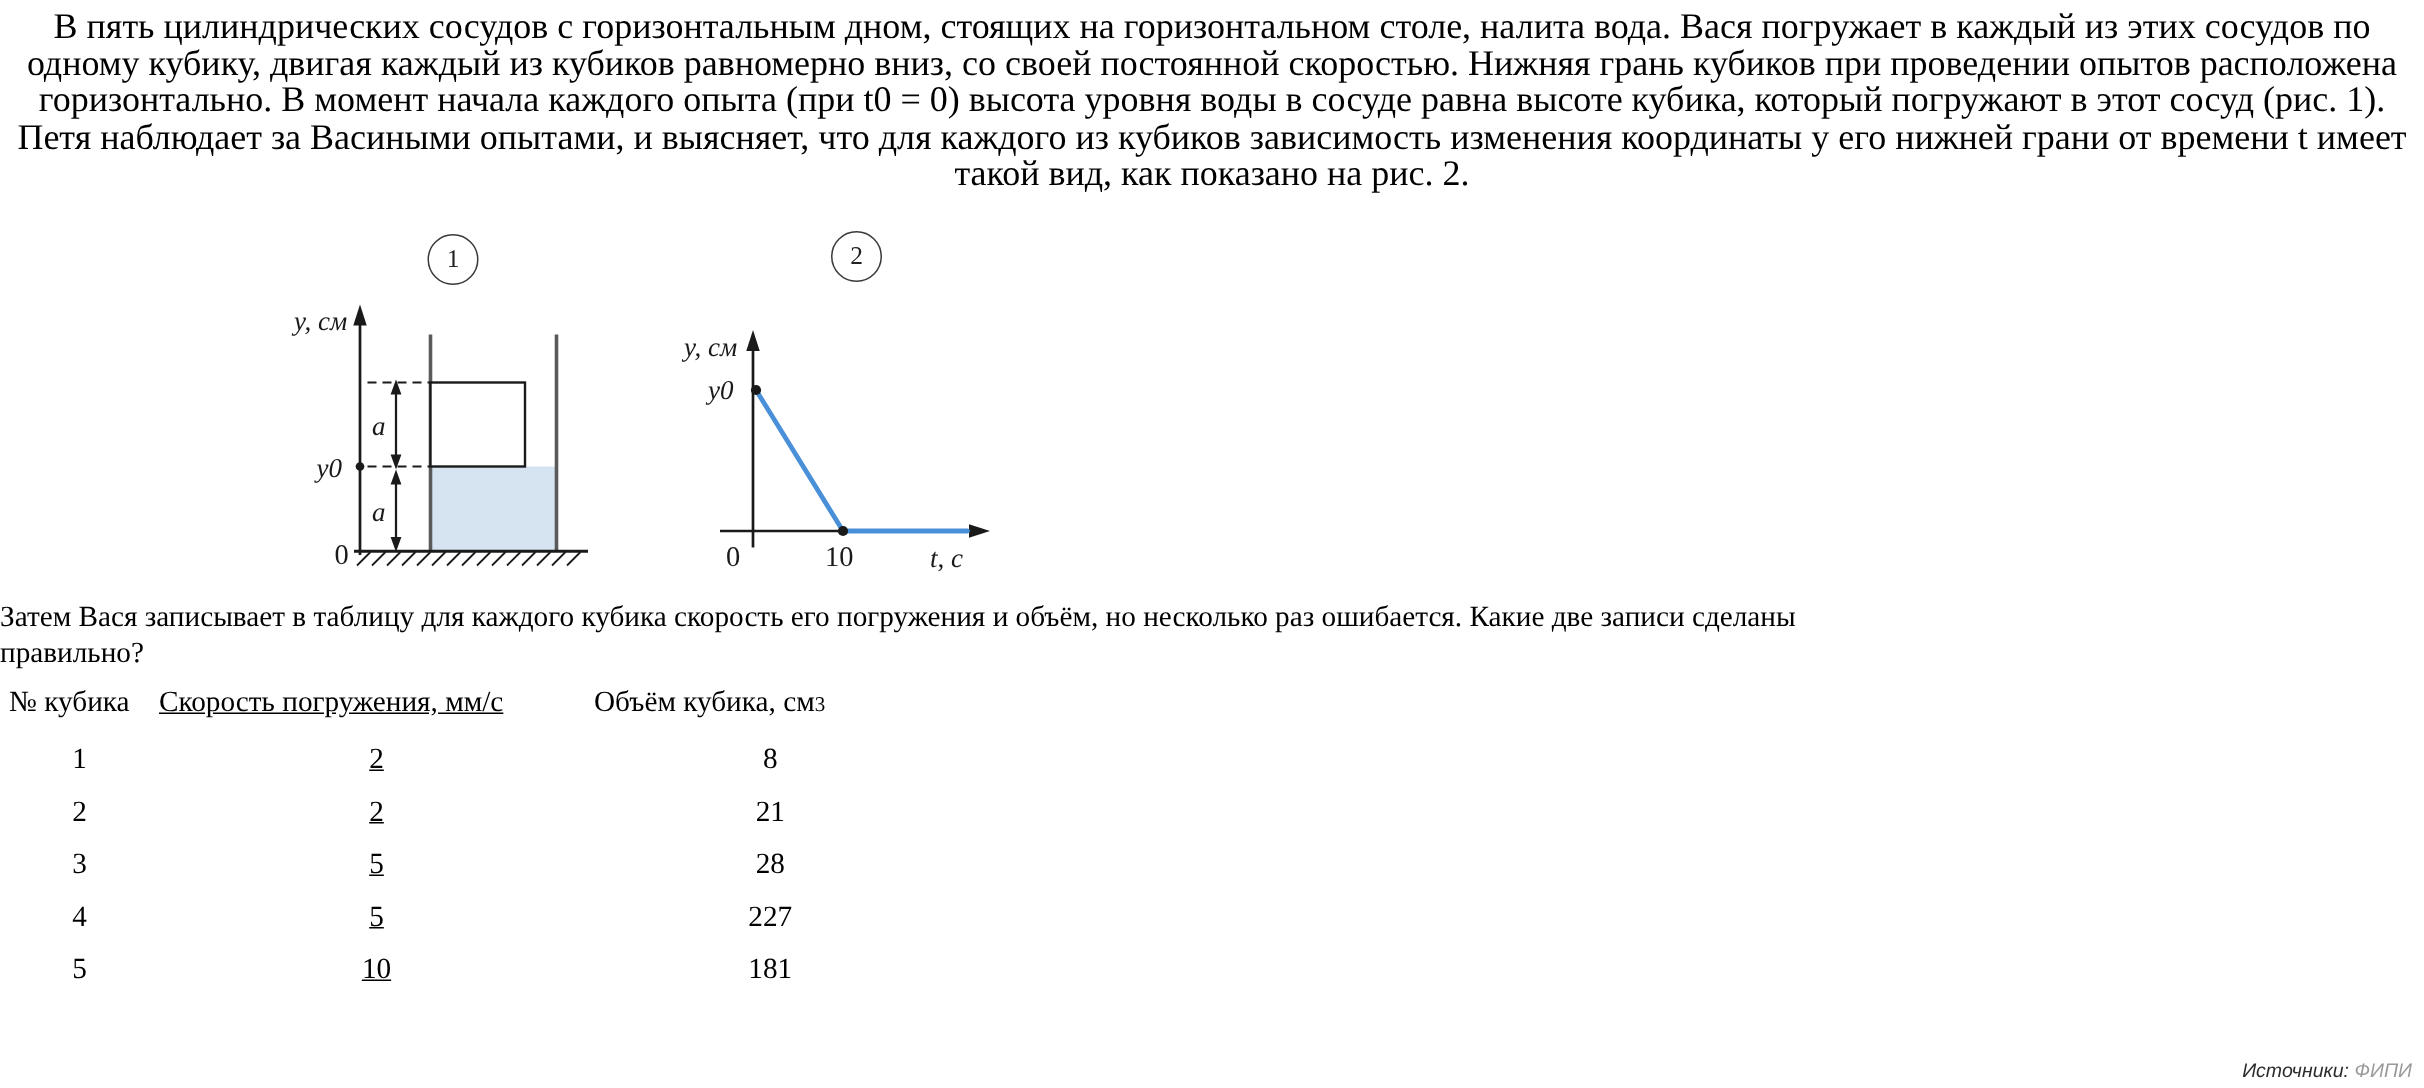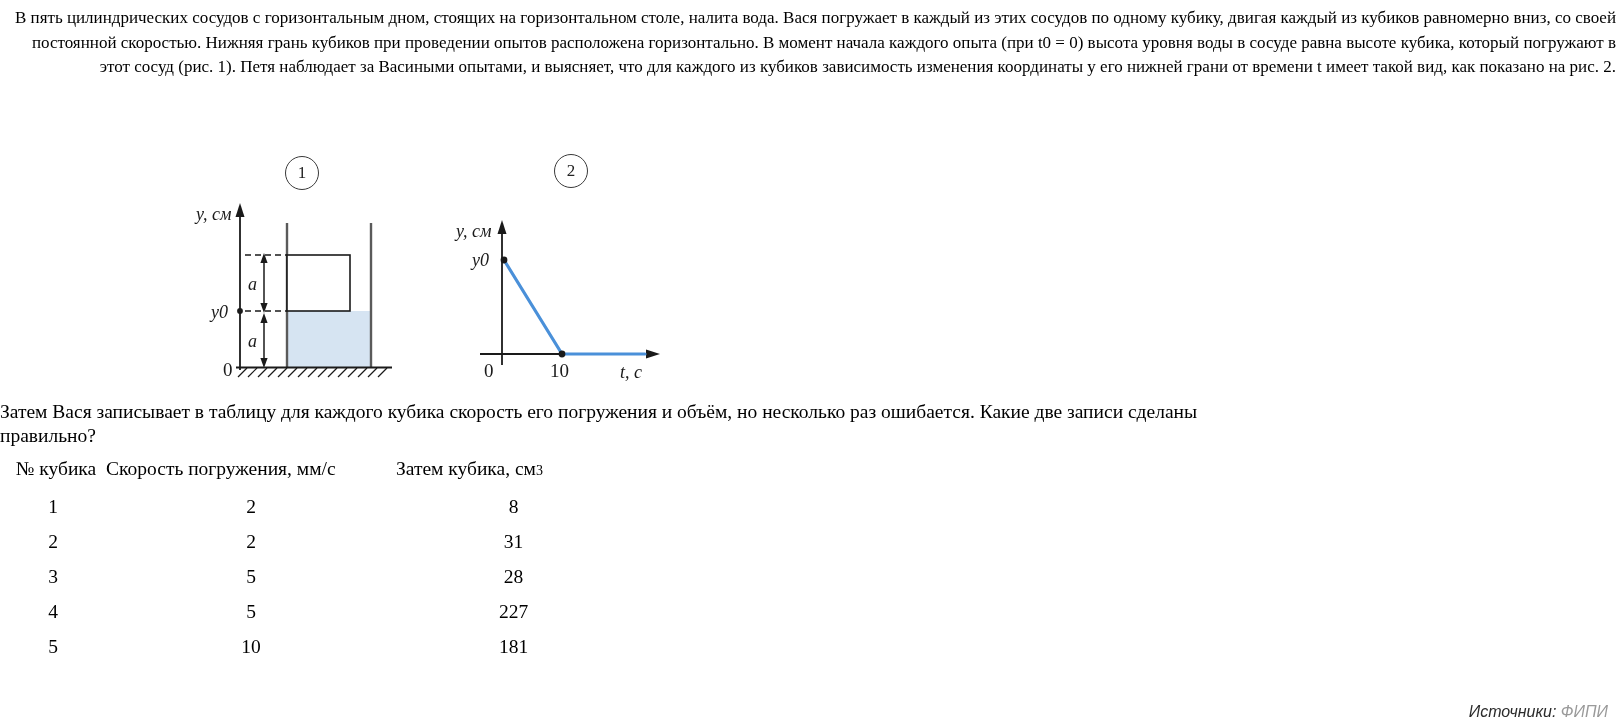--- a/index.html
+++ b/index.html
@@ -15,23 +15,23 @@
     color: #000000;
     overflow: hidden;
   }
 
   
   #problem-statement {
     position: absolute;
     left: 0px;
     top: 6px;
     width: 1616px;
-    font-size: 17px;
+    font-size: 24px;
     line-height: 24.6px;
-    text-align: right;
+    text-align: center;
     white-space: pre-wrap;
   }
 
   
   #figures {
     position: absolute;
     left: 0;
     top: 145px;
     width: 1616px;
     height: 240px;
@@ -79,34 +79,34 @@
     text-align: left;
     padding: 0 0 10px 0;
     white-space: nowrap;
     vertical-align: bottom;
   }
   #cube-table td {
     text-align: center;
     padding: 6px 0 7px 0;
     font-size: 19.5px;
   }
-  #cube-table .col-num   { width: 100px; text-align: center; }
-  #cube-table .col-speed { width: 290px; }
+  #cube-table .col-num   { width: 100px; }
+  #cube-table .col-speed { width: 290px; text-decoration: underline; }
   #cube-table .col-vol   { width: 235px; }
   #cube-table th.col-num   { padding-left: 6px; }
   .unit-sub { font-size: 14px; vertical-align: baseline; }
 
   
   #source-note {
     position: absolute;
     right: 8px;
     bottom: 4px;
     font-family: "Liberation Sans", sans-serif;
     font-style: italic;
-    font-size: 16px;
+    font-size: 13px;
     color: #2b2b2b;
     white-space: nowrap;
   }
   #source-note .src-value { color: #9a9a9a; }
 </style>
 </head>
 <body>
 
 <div id="problem-statement">В пять цилиндрических сосудов с горизонтальным дном, стоящих на горизонтальном столе, налита вода. Вася погружает в каждый из этих сосудов по одному кубику, двигая каждый из кубиков равномерно вниз, со своей постоянной скоростью. Нижняя грань кубиков при проведении опытов расположена горизонтально. В момент начала каждого опыта (при t0 = 0) высота уровня воды в сосуде равна высоте кубика, который погружают в этот сосуд (рис. 1). Петя наблюдает за Васиными опытами, и выясняет, что для каждого из кубиков зависимость изменения координаты y его нижней грани от времени t имеет такой вид, как показано на рис. 2.</div>
 
@@ -197,34 +197,34 @@
   </svg>
 </div>
 
 <div id="question-line">Затем Вася записывает в таблицу для каждого кубика скорость его погружения и объём, но несколько раз ошибается. Какие две записи сделаны правильно?</div>
 
 <table id="cube-table">
   <thead>
     <tr>
       <th class="col-num">№ кубика</th>
       <th class="col-speed">Скорость погружения, мм/с</th>
-      <th class="col-vol"><span>Затем кубика, см</span><span class="unit-sub">3</span></th>
+      <th class="col-vol"><span>Объём кубика, см</span><span class="unit-sub">3</span></th>
     </tr>
   </thead>
   <tbody id="table-body">
 
   <tr>
         <td class="col-num">1</td>
         <td class="col-speed">2</td>
         <td class="col-vol">8</td>
       </tr>
       <tr>
         <td class="col-num">2</td>
         <td class="col-speed">2</td>
-        <td class="col-vol">31</td>
+        <td class="col-vol">21</td>
       </tr>
       <tr>
         <td class="col-num">3</td>
         <td class="col-speed">5</td>
         <td class="col-vol">28</td>
       </tr>
       <tr>
         <td class="col-num">4</td>
         <td class="col-speed">5</td>
         <td class="col-vol">227</td>

